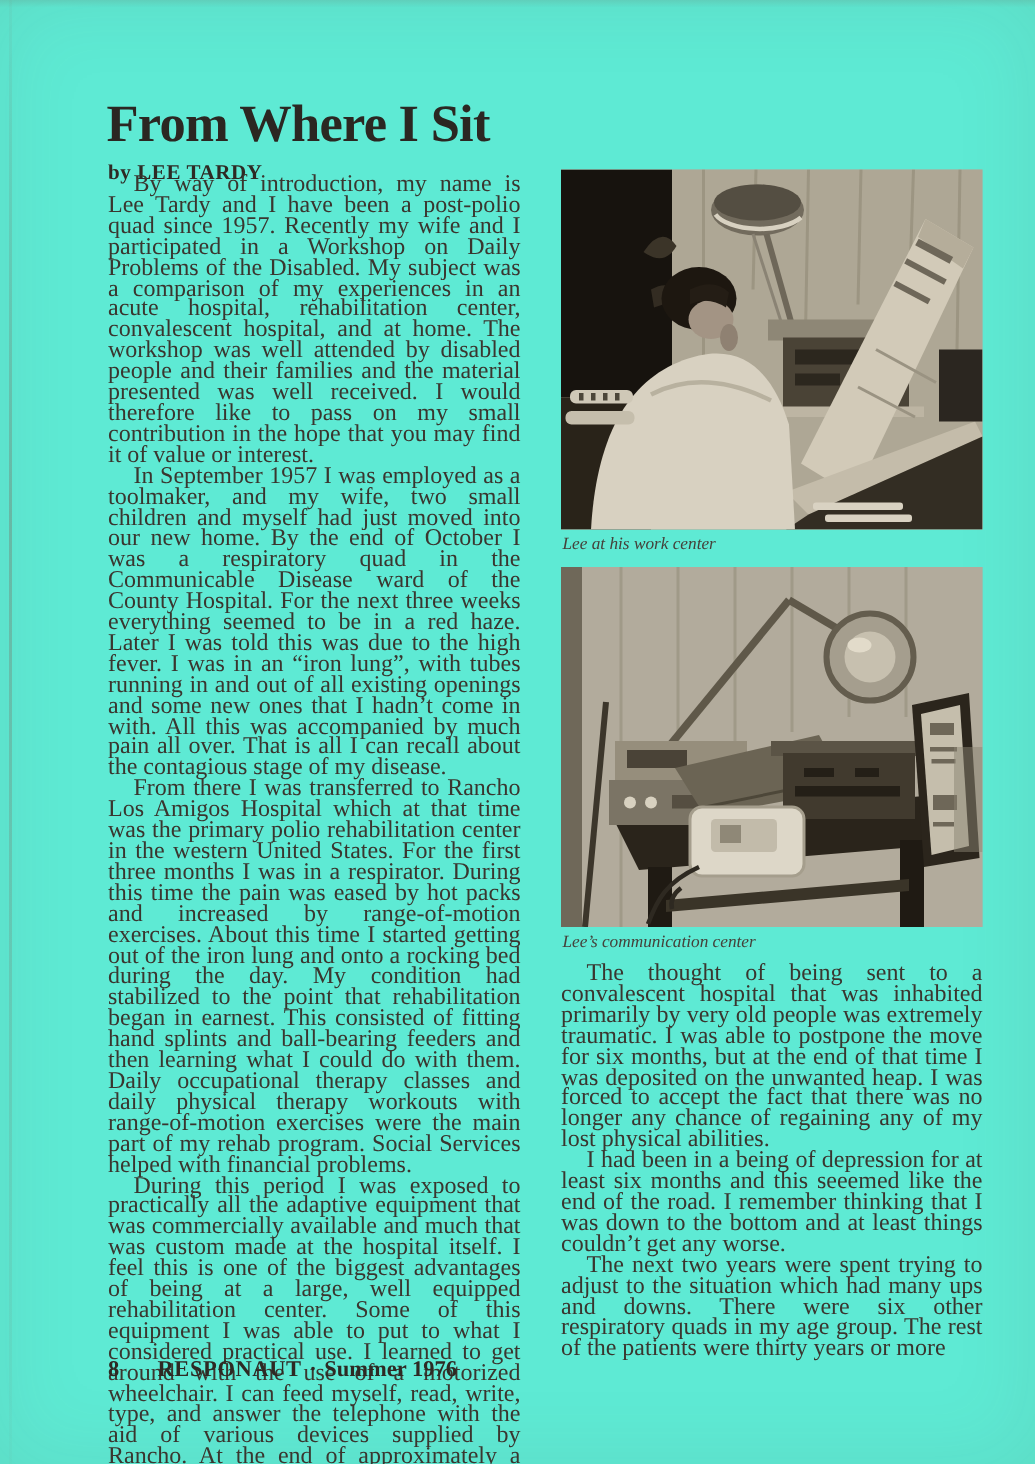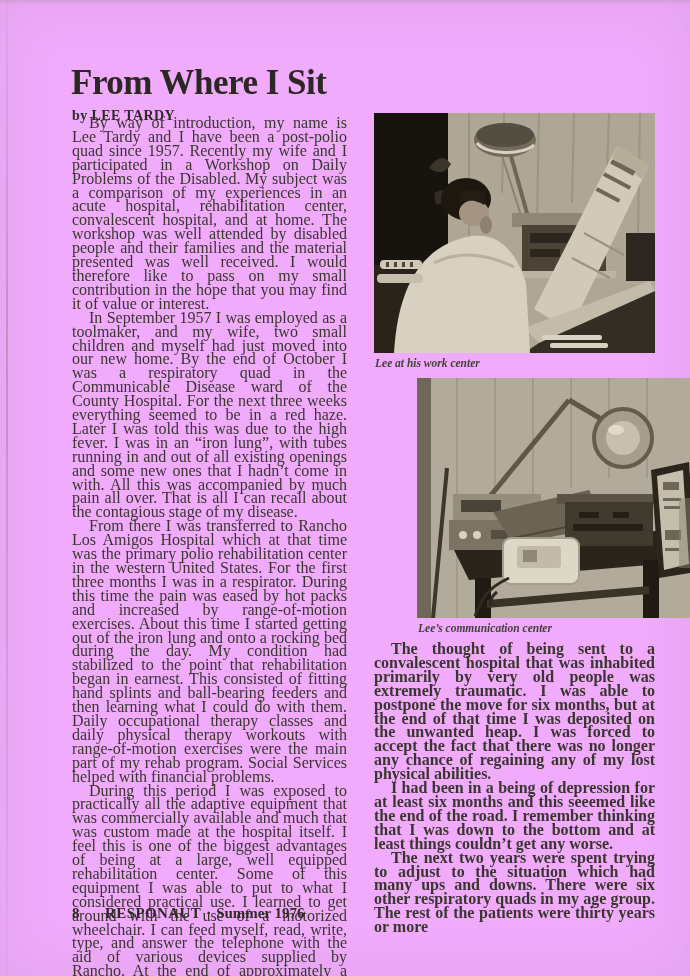--- a/index.html
+++ b/index.html
@@ -1,18 +1,18 @@
 <!DOCTYPE html>
 <html><head>
 <meta charset="utf-8">
 <style>
   html,body { margin:0; padding:0; background:#e9e7e1; }
   .page {
     position:relative; width:690px; height:976px;
-    background:#f0abfc;
+    background:#5eead4;
     font-family:"Liberation Serif", serif;
     color:#37332c;
     overflow:hidden;
     box-shadow: inset 0 0 55px rgba(90,85,70,0.10);
   }
   .scan-edge {
     position:absolute; left:6px; top:0; width:2px; height:976px;
     background:linear-gradient(to bottom, rgba(120,114,100,0.05), rgba(120,114,100,0.38) 35%, rgba(120,114,100,0.18) 75%, rgba(120,114,100,0.03));
   }
   .scan-top {
@@ -32,32 +32,32 @@
   .col-left {
     position:absolute; left:72px; top:116px; width:275px;
   }
   .col-left p, .col-right-text p {
     margin:0; text-align:justify;
     font-size:16px; line-height:13.9px;
     text-indent:17px;
     color:#3a362f;
   }
   .col-right {
-    position:absolute; left:374px; top:113px; width:281px;font-weight:bold;
+    position:absolute; left:374px; top:113px; width:281px;
   }
   figure { margin:0; }
   .photo {
     width:281px; height:240px; display:block;
     background:#b0a99a;
   }
   .caption {
     font-style:italic; font-size:11.5px; color:#45413a;
     margin:3px 0 0 1px; line-height:14px;
   }
-  .photo2-wrap { margin-top:8px;margin-left:43px; }
+  .photo2-wrap { margin-top:8px; }
   .col-right-text { margin-top:7px; }
   .footer {
     position:absolute; left:72px; top:905px;
     font-size:15px; font-weight:bold; color:#2e2a24;
     display:flex; align-items:baseline;
   }
   .footer .pageno { width:33px; }
   .footer .mag { letter-spacing:0.4px; }
   .footer .sep { padding:0 5px; }
 </style>

